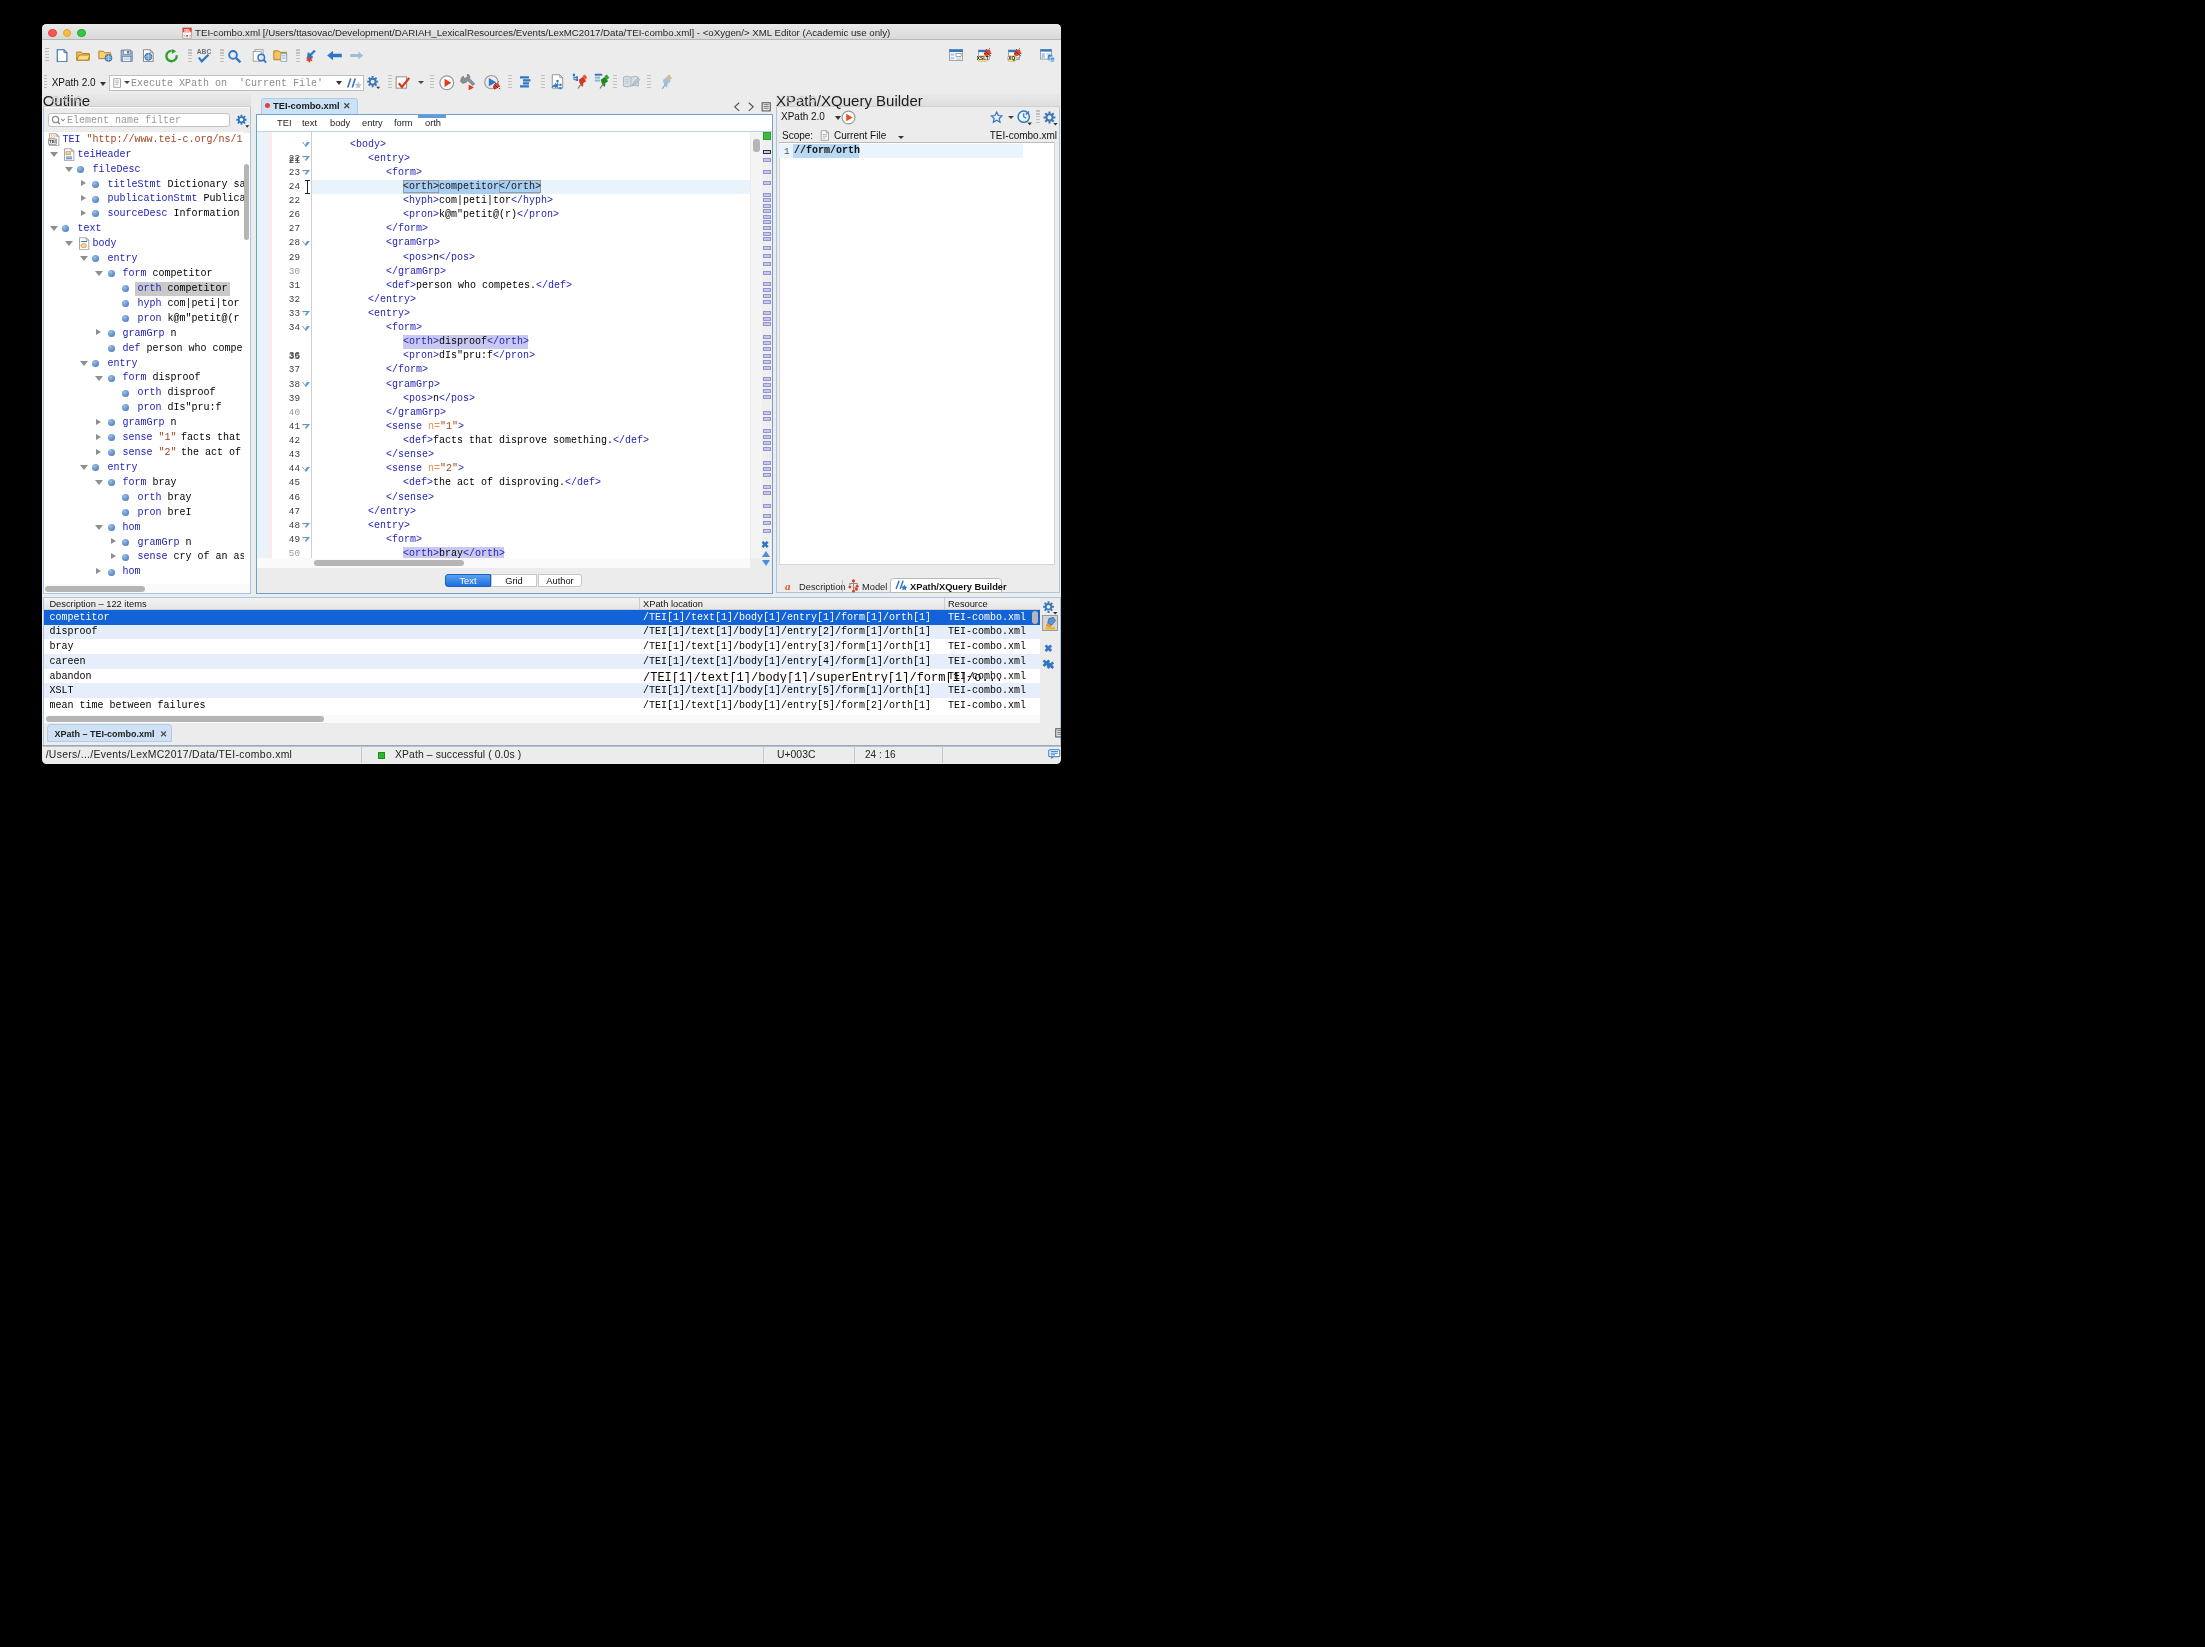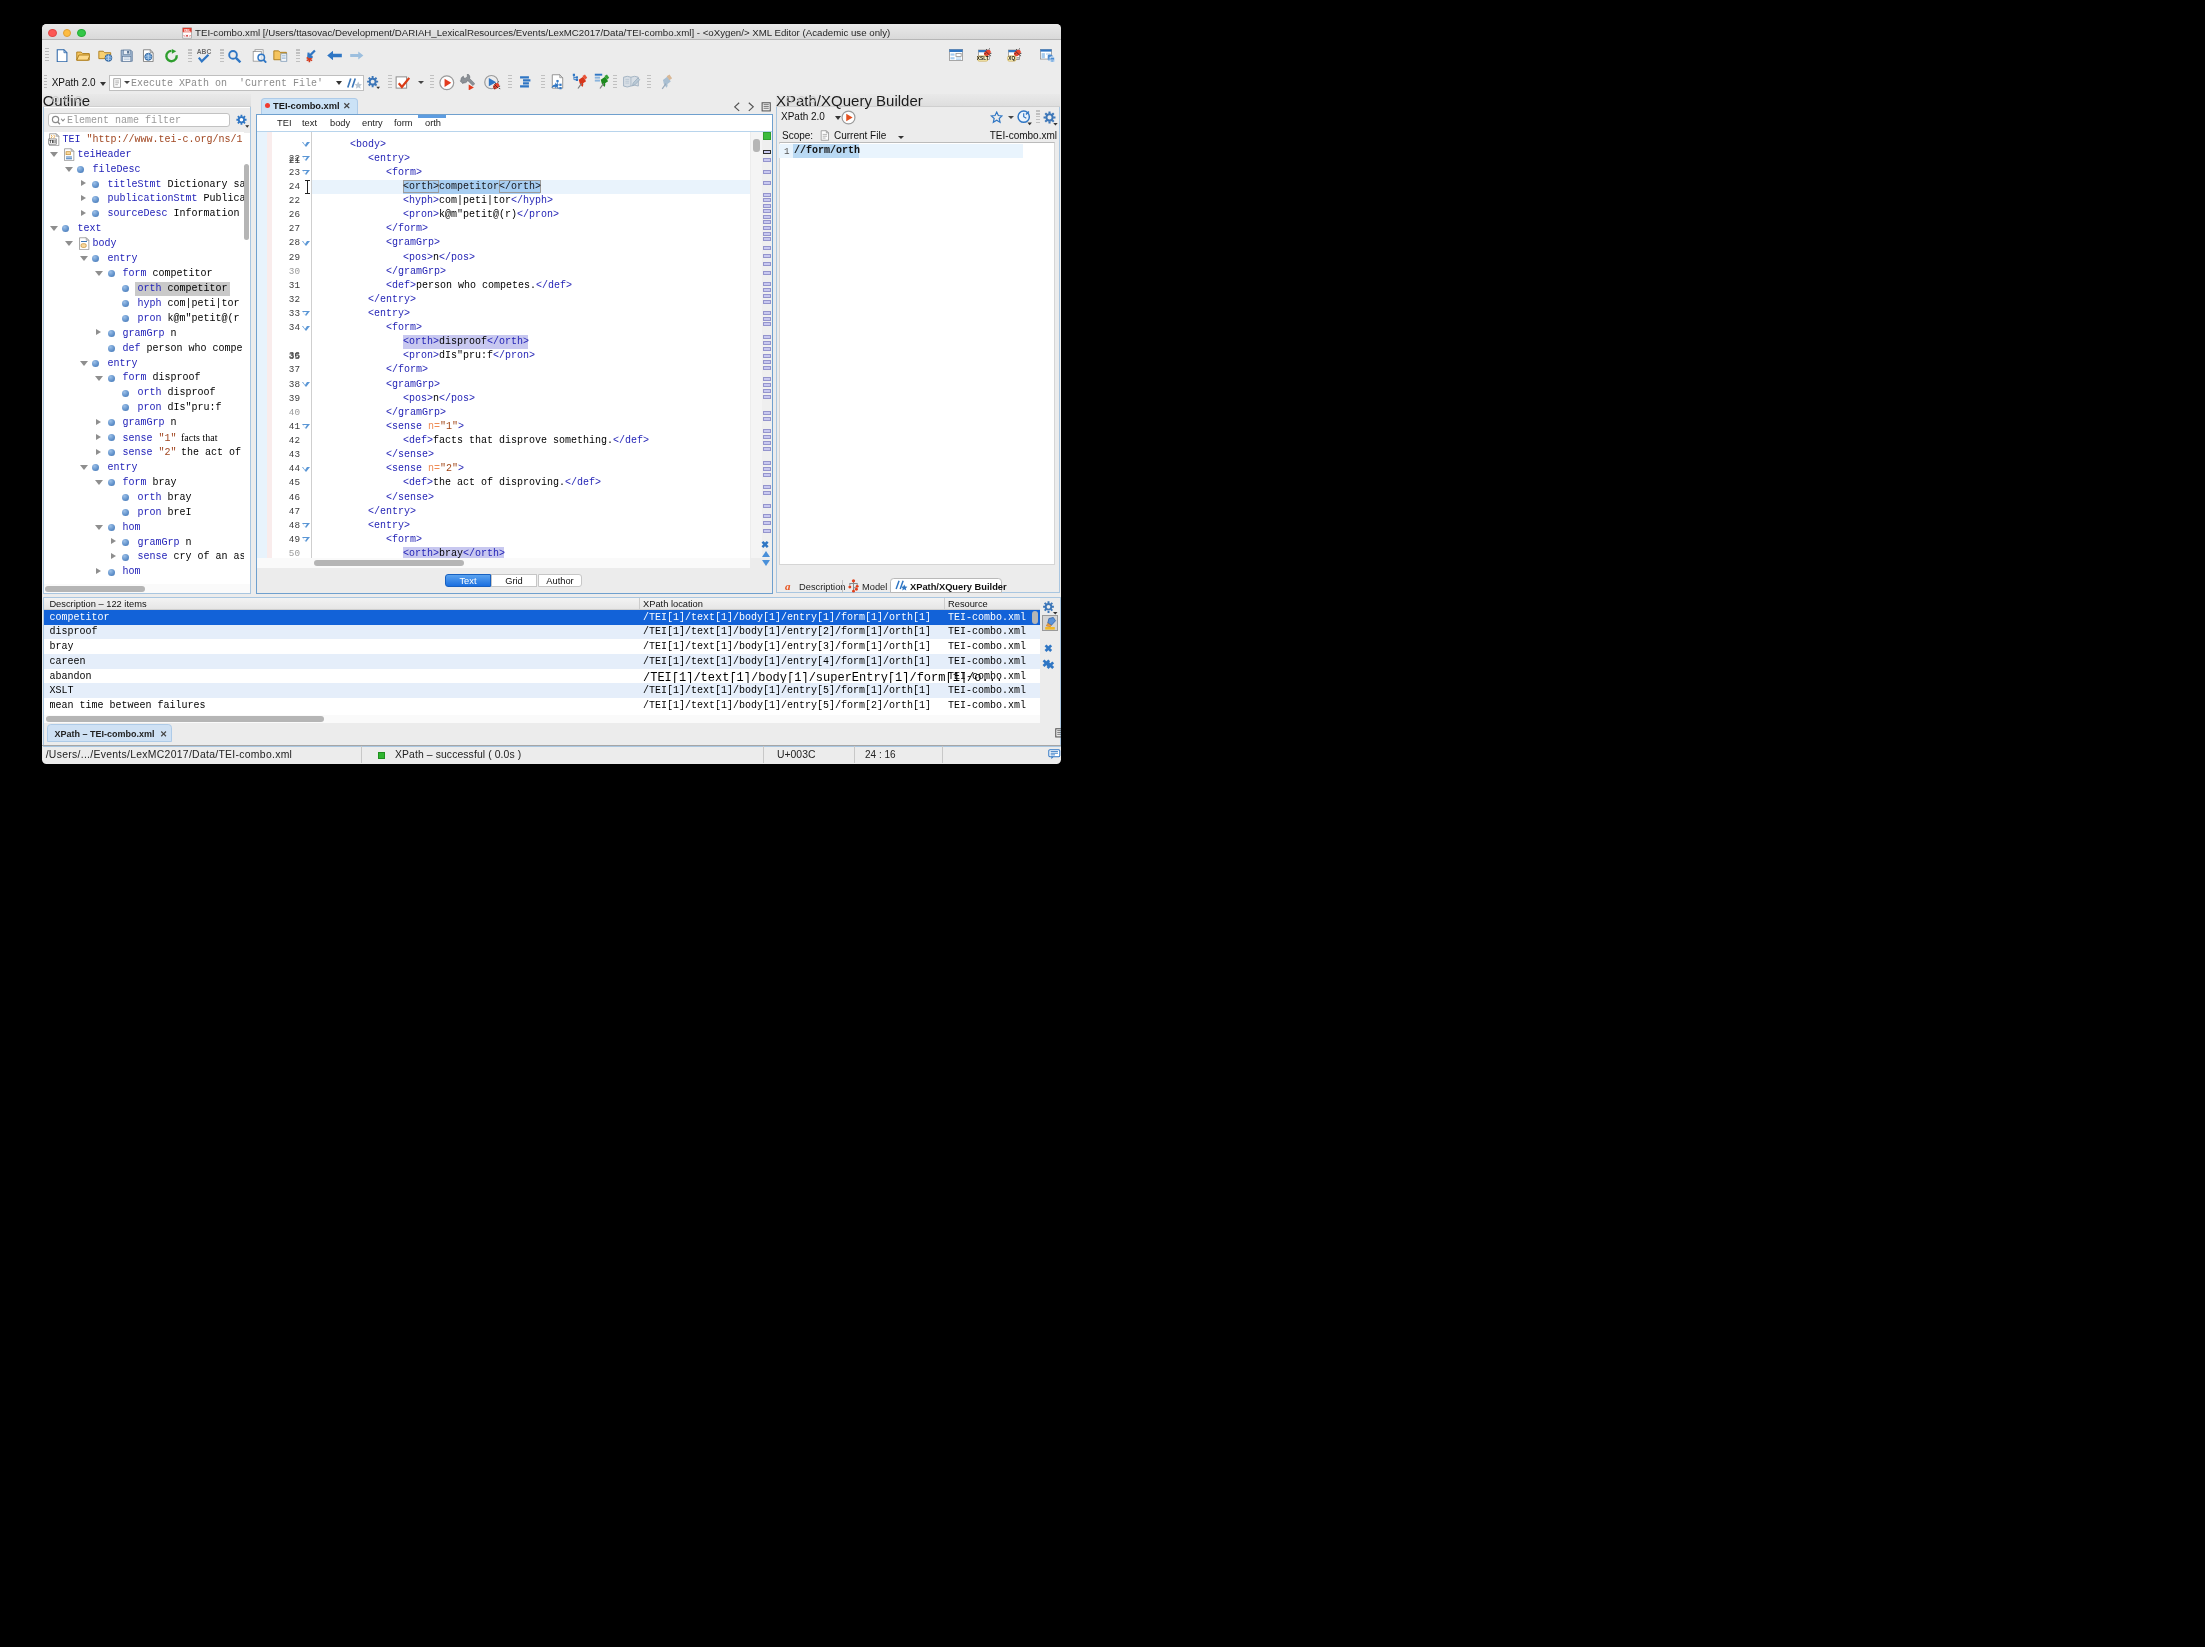--- a/index.html
+++ b/index.html
@@ -337,21 +337,21 @@
 <div class="trow" style="left:79px;top:238px;"><span class="en">form</span><span class="ev">disproof</span></div>
 <div class="bullet" style="left:78px;top:258px;"></div>
 <div class="trow" style="left:94px;top:253px;"><span class="en">orth</span><span class="ev">disproof</span></div>
 <div class="bullet" style="left:78px;top:272px;"></div>
 <div class="trow" style="left:94px;top:268px;"><span class="en">pron</span><span class="ev">dIs"pru:f</span></div>
 <div class="tri-r" style="left:52px;top:287px;"></div>
 <div class="bullet" style="left:64px;top:287px;"></div>
 <div class="trow" style="left:79px;top:283px;"><span class="en">gramGrp</span><span class="ev">n</span></div>
 <div class="tri-r" style="left:52px;top:302px;"></div>
 <div class="bullet" style="left:64px;top:302px;"></div>
-<div class="trow" style="left:79px;top:298px;"><span class="en">sense</span><span class="ev" style="color:#a0451f;">"1"</span><span class="ev" style="padding-left:4.5px;font-family:Liberation Serif, serif;">facts that</span></div>
+<div class="trow" style="left:79px;top:298px;"><span class="en">sense</span><span class="ev" style="color:#a0451f;">"1"</span><span class="ev" style="padding-left:4.5px;">facts that</span></div>
 <div class="tri-r" style="left:52px;top:317px;"></div>
 <div class="bullet" style="left:64px;top:317px;"></div>
 <div class="trow" style="left:79px;top:313px;"><span class="en">sense</span><span class="ev" style="color:#a0451f;">"2"</span><span class="ev" style="padding-left:4.5px;">the act of</span></div>
 <div class="tri-d" style="left:36px;top:333px;"></div>
 <div class="bullet" style="left:48px;top:332px;"></div>
 <div class="trow" style="left:64px;top:328px;"><span class="en">entry</span></div>
 <div class="tri-d" style="left:51px;top:348px;"></div>
 <div class="bullet" style="left:64px;top:347px;"></div>
 <div class="trow" style="left:79px;top:343px;"><span class="en">form</span><span class="ev">bray</span></div>
 <div class="bullet" style="left:78px;top:362px;"></div>

